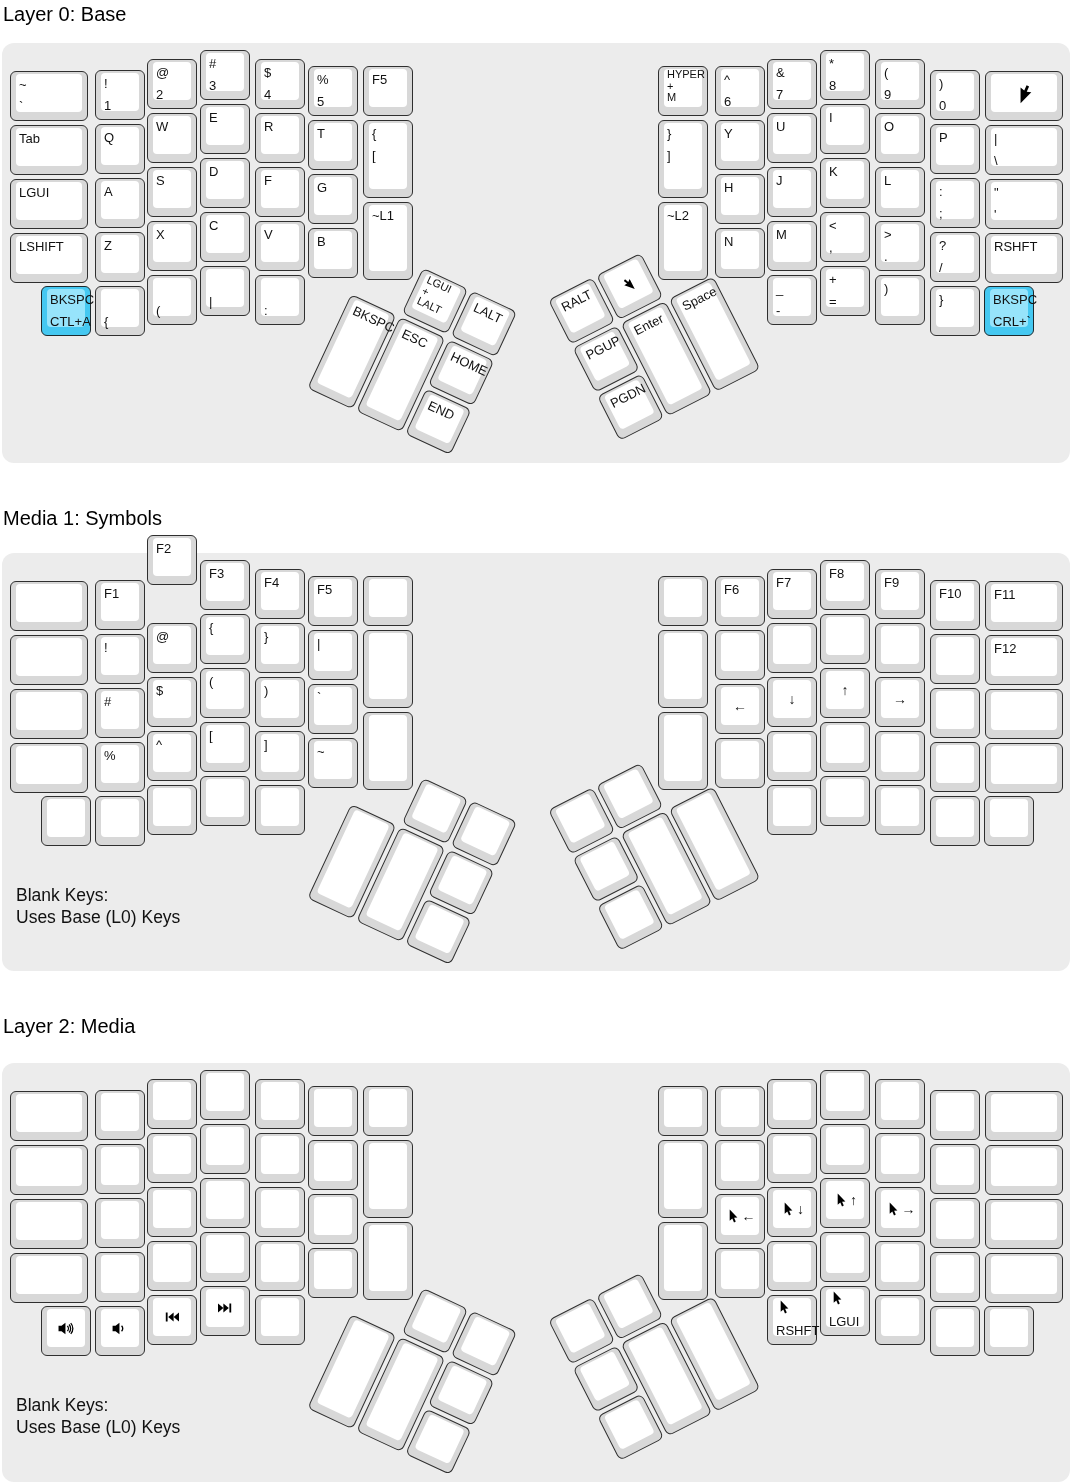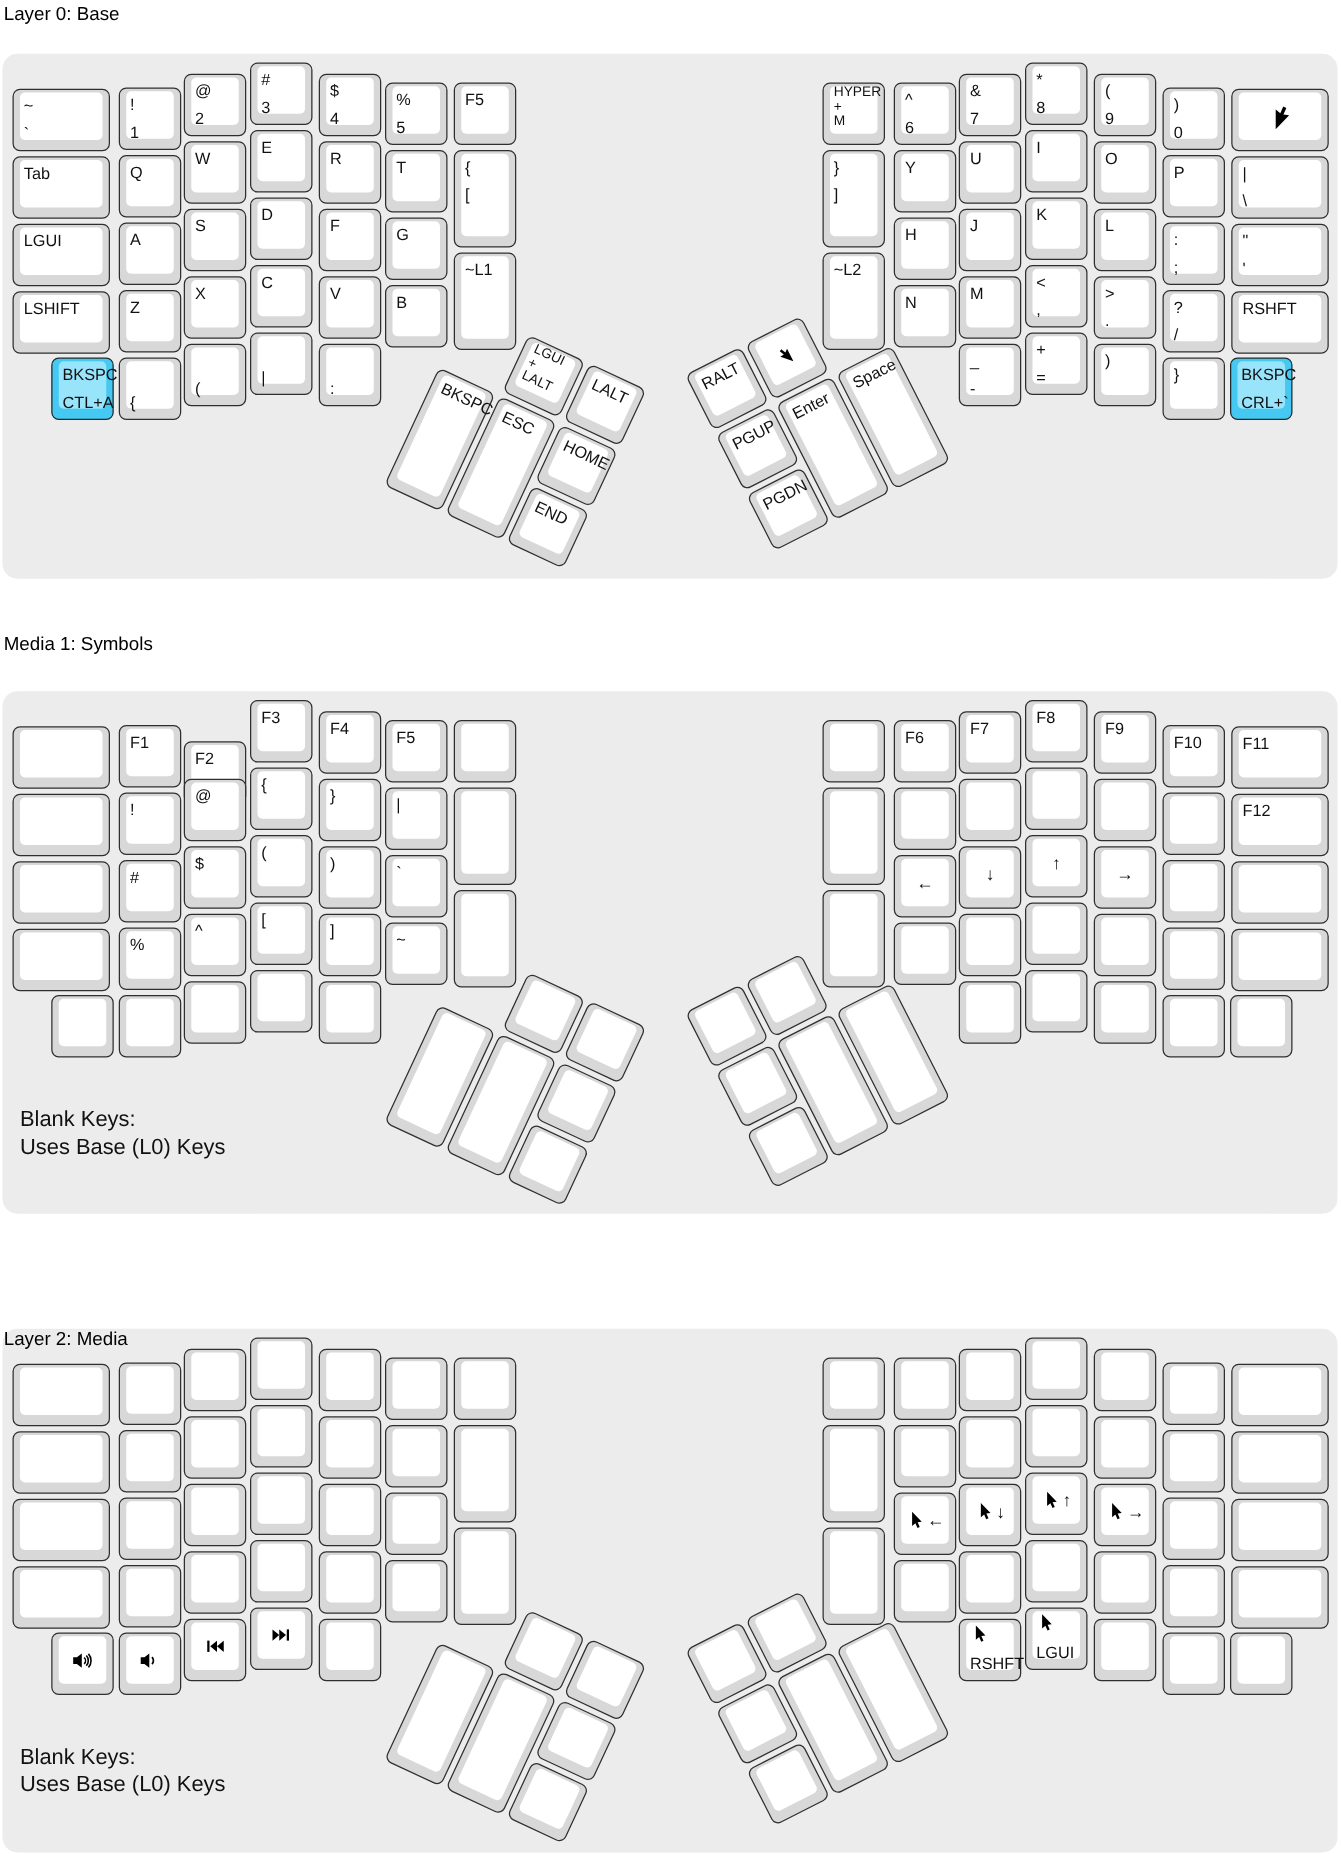--- a/index.html
+++ b/index.html
@@ -1,18 +1,18 @@
 <!DOCTYPE html>
 <html><head>
 <meta charset="utf-8">
 <style>
   html,body{margin:0;padding:0;background:#ffffff;}
   #page{position:relative;width:1073px;height:1483px;font-family:"Liberation Sans","DejaVu Sans",sans-serif;color:#111;overflow:hidden;}
   .panel{position:absolute;left:2px;width:1068px;background:#ececec;border-radius:12px;}
-  .heading{position:absolute;left:3px;font-size:15px;color:#000;white-space:pre;}
+  .heading{position:absolute;left:3px;font-size:20px;color:#000;white-space:pre;}
   .note{position:absolute;left:16px;font-size:17.5px;line-height:22px;color:#111;}
   .note div{white-space:pre;}
   .key{position:absolute;box-sizing:border-box;background:#d8d8d8;border:1px solid #2f2f2f;border-radius:6px;}
   .key .face{position:absolute;left:5px;top:2px;right:5px;bottom:8px;background:#ffffff;border-radius:4px;}
   .key.blue{background:#45c8f1;border-color:#1d2a2e;}
   .key.blue .face{background:#97e4fb;}
   .leg{position:absolute;left:3px;top:0px;right:1px;font-size:13px;line-height:22px;color:#111;}
   .leg .line{height:22px;white-space:pre;overflow:visible;}
   .leg.small{font-size:11px;line-height:11.5px;}
   .leg.small .line{height:11.5px;}
@@ -648,21 +648,21 @@
     <div class="key" style="left: 95px; top: 742px; width: 50px; height: 50px;">
       <div class="face">
         <div class="leg">
           <div class="line">%</div>
         </div>
       </div>
     </div>
     <div class="key" style="left: 95px; top: 796px; width: 50px; height: 50px;">
       <div class="face"></div>
     </div>
-    <div class="key" style="left: 147px; top: 593px; width: 50px; height: 50px;">
+    <div class="key" style="left: 147px; top: 535px; width: 50px; height: 50px;">
       <div class="face">
         <div class="leg">
           <div class="line">F2</div>
         </div>
       </div>
     </div>
     <div class="key" style="left: 147px; top: 623px; width: 50px; height: 50px;">
       <div class="face">
         <div class="leg">
           <div class="line">@</div>
@@ -959,21 +959,21 @@
         <div class="face"></div>
       </div>
       <div class="key" style="left: 54px; top: 54px; width: 50px; height: 104px;">
         <div class="face"></div>
       </div>
       <div class="key" style="left: 108px; top: 54px; width: 50px; height: 104px;">
         <div class="face"></div>
       </div>
     </div>
     <div class="panel" style="top: 1063px; height: 419px;"></div>
-    <div class="heading" style="top: 1015px; margin-top: 48px;">Layer 2: Media</div>
+    <div class="heading" style="top: 1015px;">Layer 2: Media</div>
     <div class="note" style="top: 1394px;">
       <div>Blank Keys:</div>
       <div>Uses Base (L0) Keys</div>
     </div>
     <div class="key" style="left: 10px; top: 1091px; width: 78px; height: 50px;">
       <div class="face"></div>
     </div>
     <div class="key" style="left: 10px; top: 1145px; width: 78px; height: 50px;">
       <div class="face"></div>
     </div>

